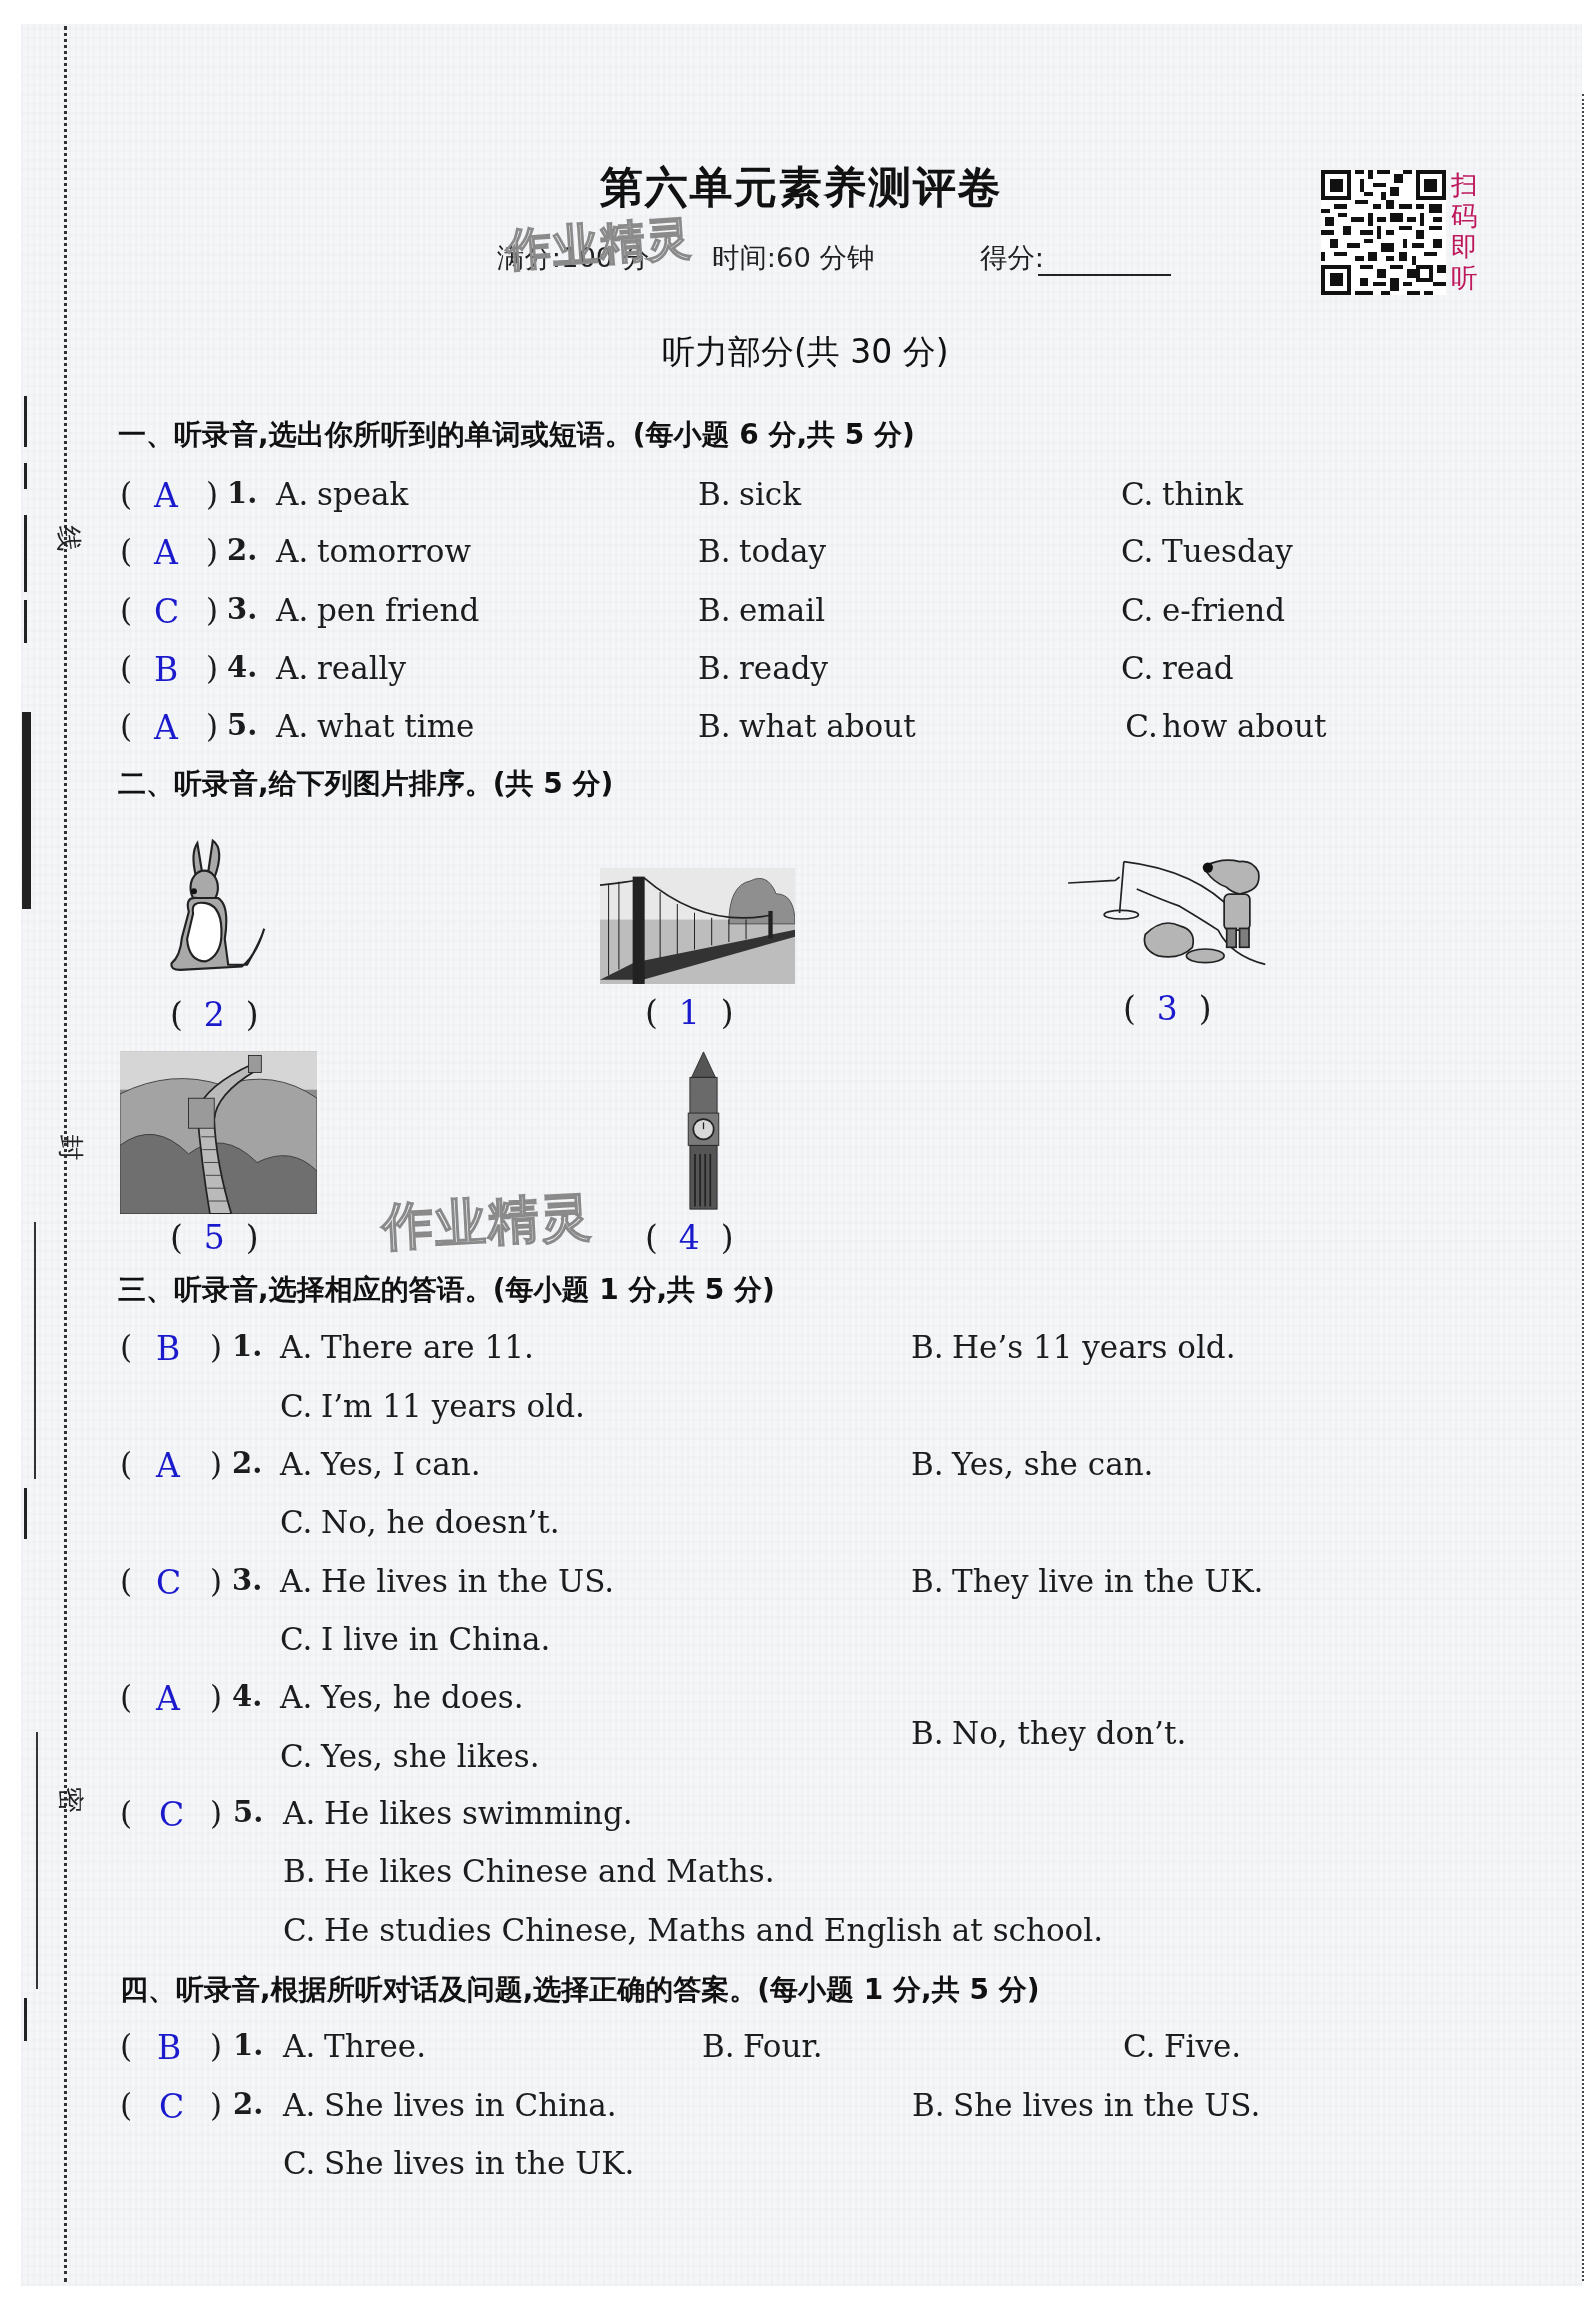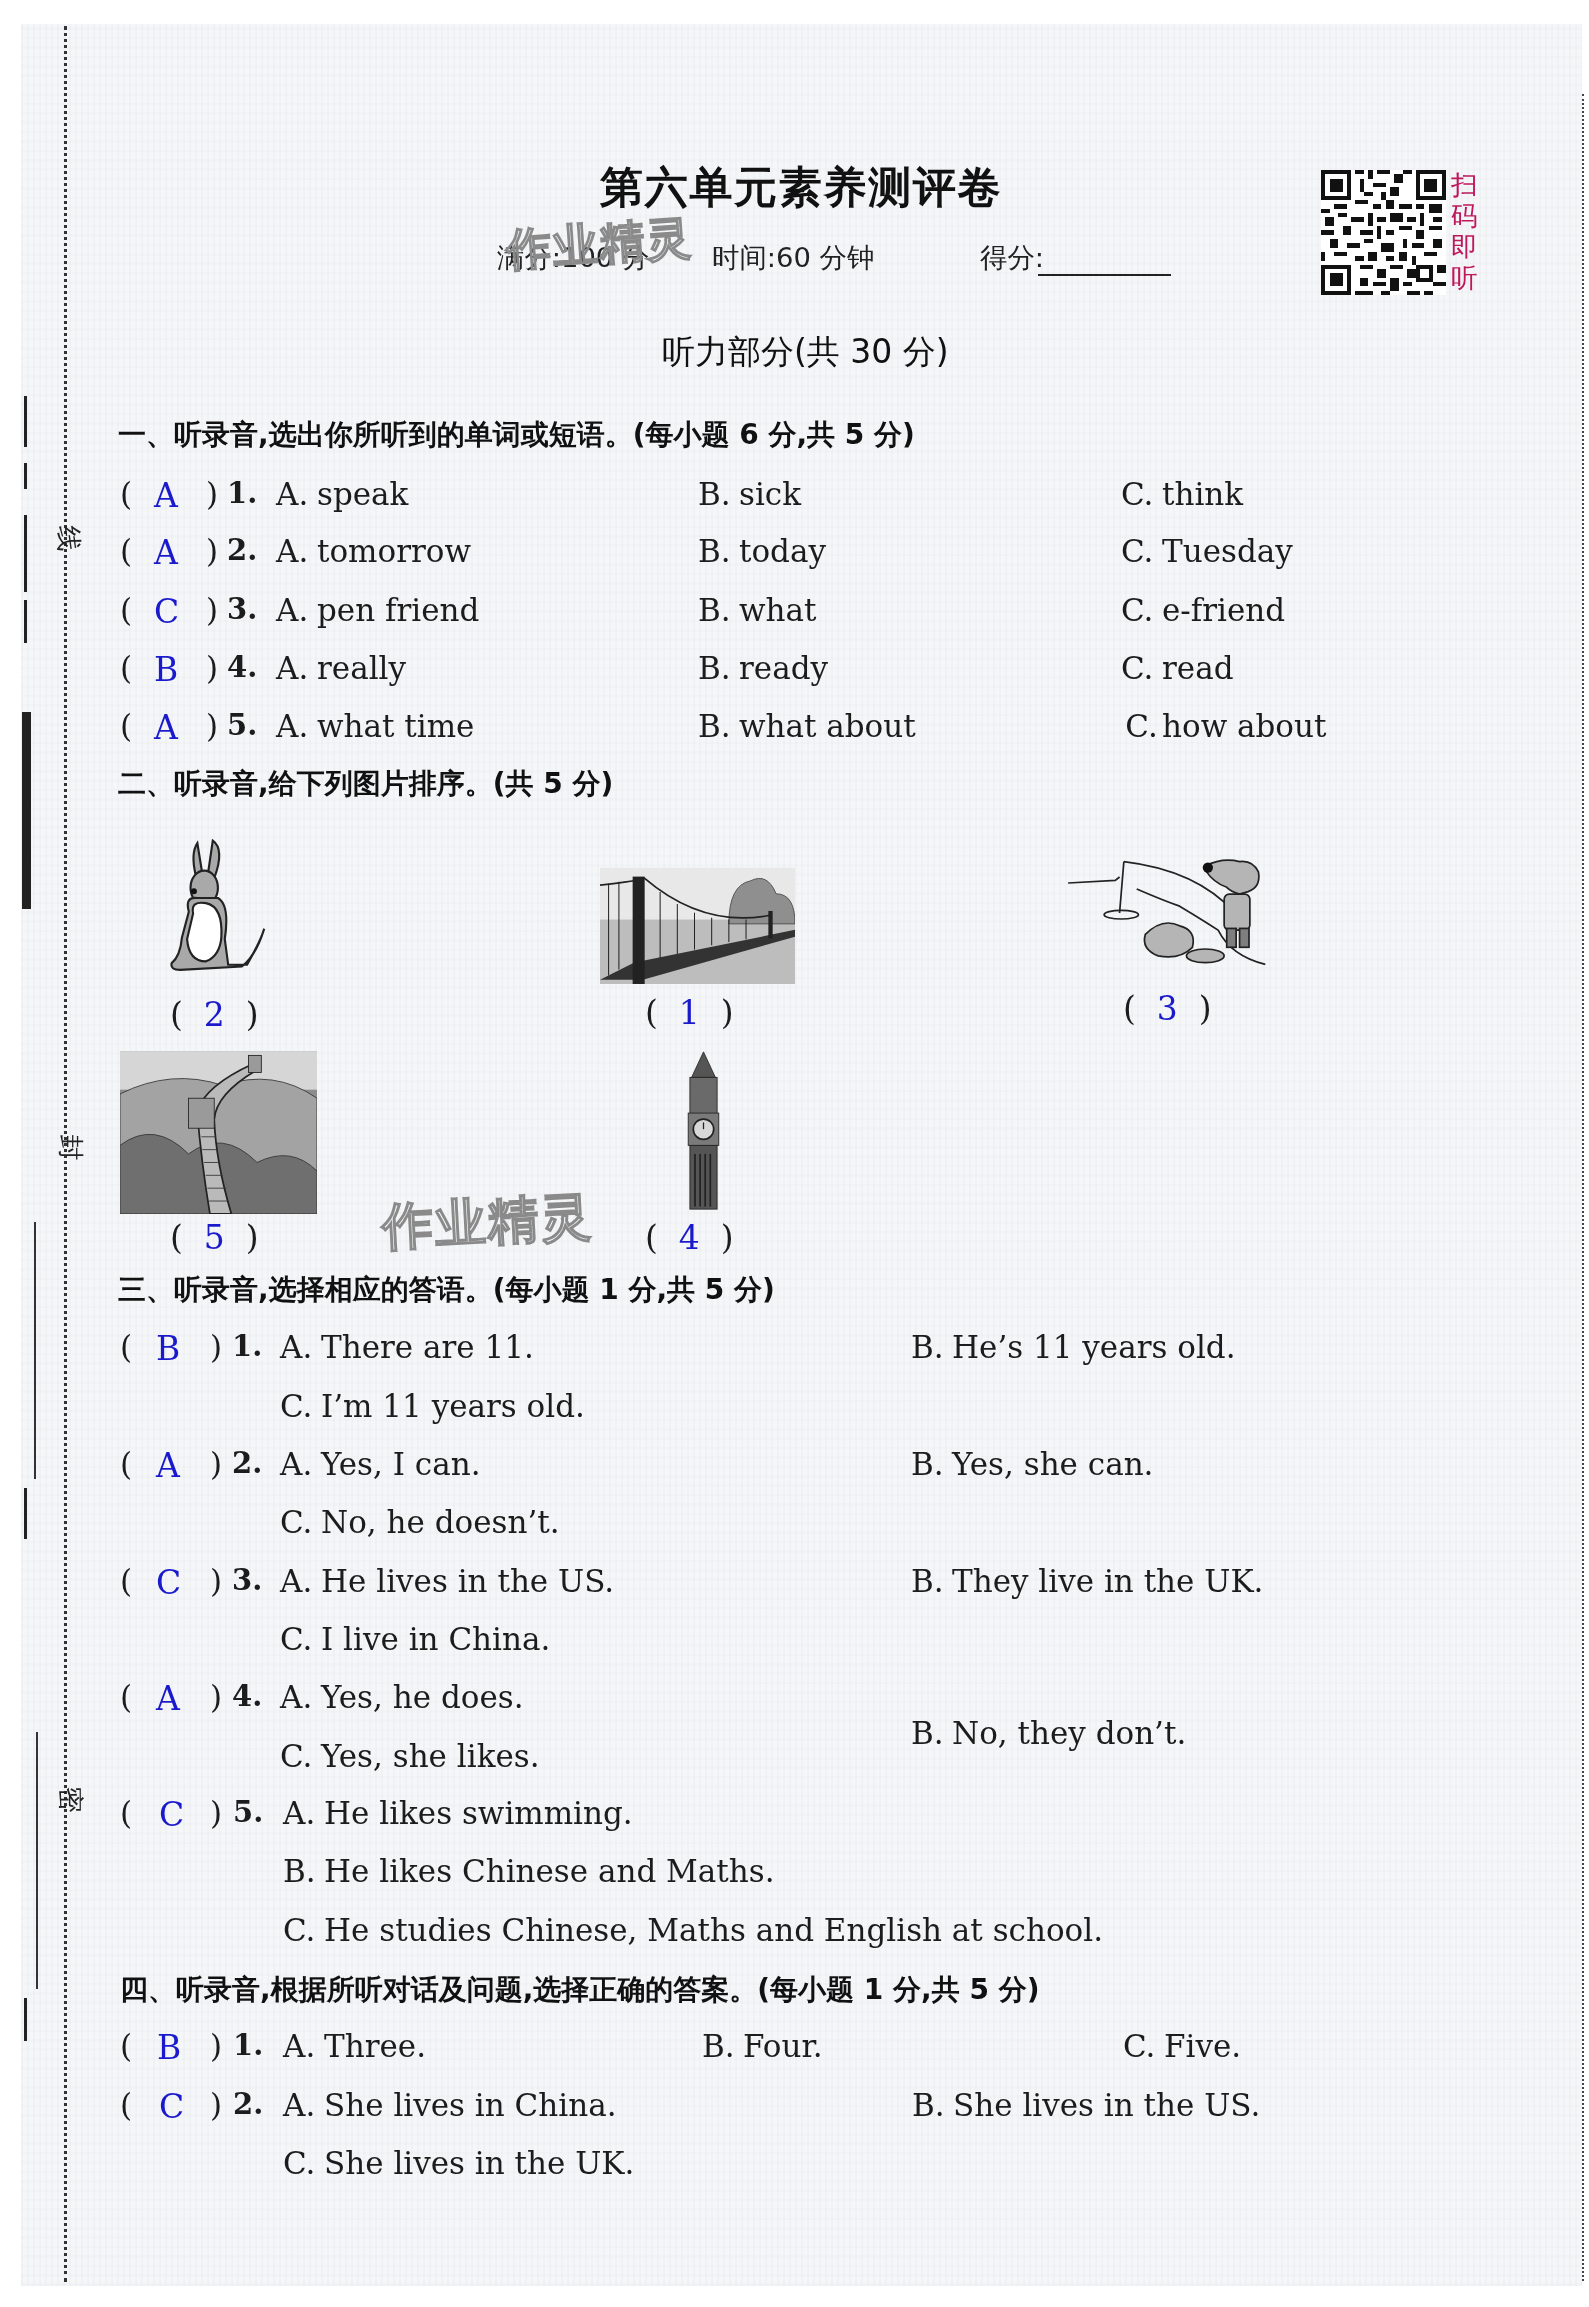--- a/index.html
+++ b/index.html
@@ -109,21 +109,21 @@
   <span class="opt" style="left:276px;"><span class="letter">A.</span><span>tomorrow</span></span>
   <span class="opt" style="left:698px;"><span class="letter">B.</span><span>today</span></span>
   <span class="opt" style="left:1121px;"><span class="letter">C.</span><span>Tuesday</span></span>
 </div>
 <div class="qrow" style="left:0; top:592px; width:1589px; height:43px;">
   <span class="paren" style="left:120px;">(</span>
   <span class="ans" style="left:154px;">C</span>
   <span class="paren" style="left:206px;">)</span>
   <span class="qnum" style="left:227px;">3.</span>
   <span class="opt" style="left:276px;"><span class="letter">A.</span><span>pen friend</span></span>
-  <span class="opt" style="left:698px;"><span class="letter">B.</span><span>what</span></span>
+  <span class="opt" style="left:698px;"><span class="letter">B.</span><span>email</span></span>
   <span class="opt" style="left:1121px;"><span class="letter">C.</span><span>e-friend</span></span>
 </div>
 <div class="qrow" style="left:0; top:650px; width:1589px; height:43px;">
   <span class="paren" style="left:120px;">(</span>
   <span class="ans" style="left:154px;">B</span>
   <span class="paren" style="left:206px;">)</span>
   <span class="qnum" style="left:227px;">4.</span>
   <span class="opt" style="left:276px;"><span class="letter">A.</span><span>really</span></span>
   <span class="opt" style="left:698px;"><span class="letter">B.</span><span>ready</span></span>
   <span class="opt" style="left:1121px;"><span class="letter">C.</span><span>read</span></span>

